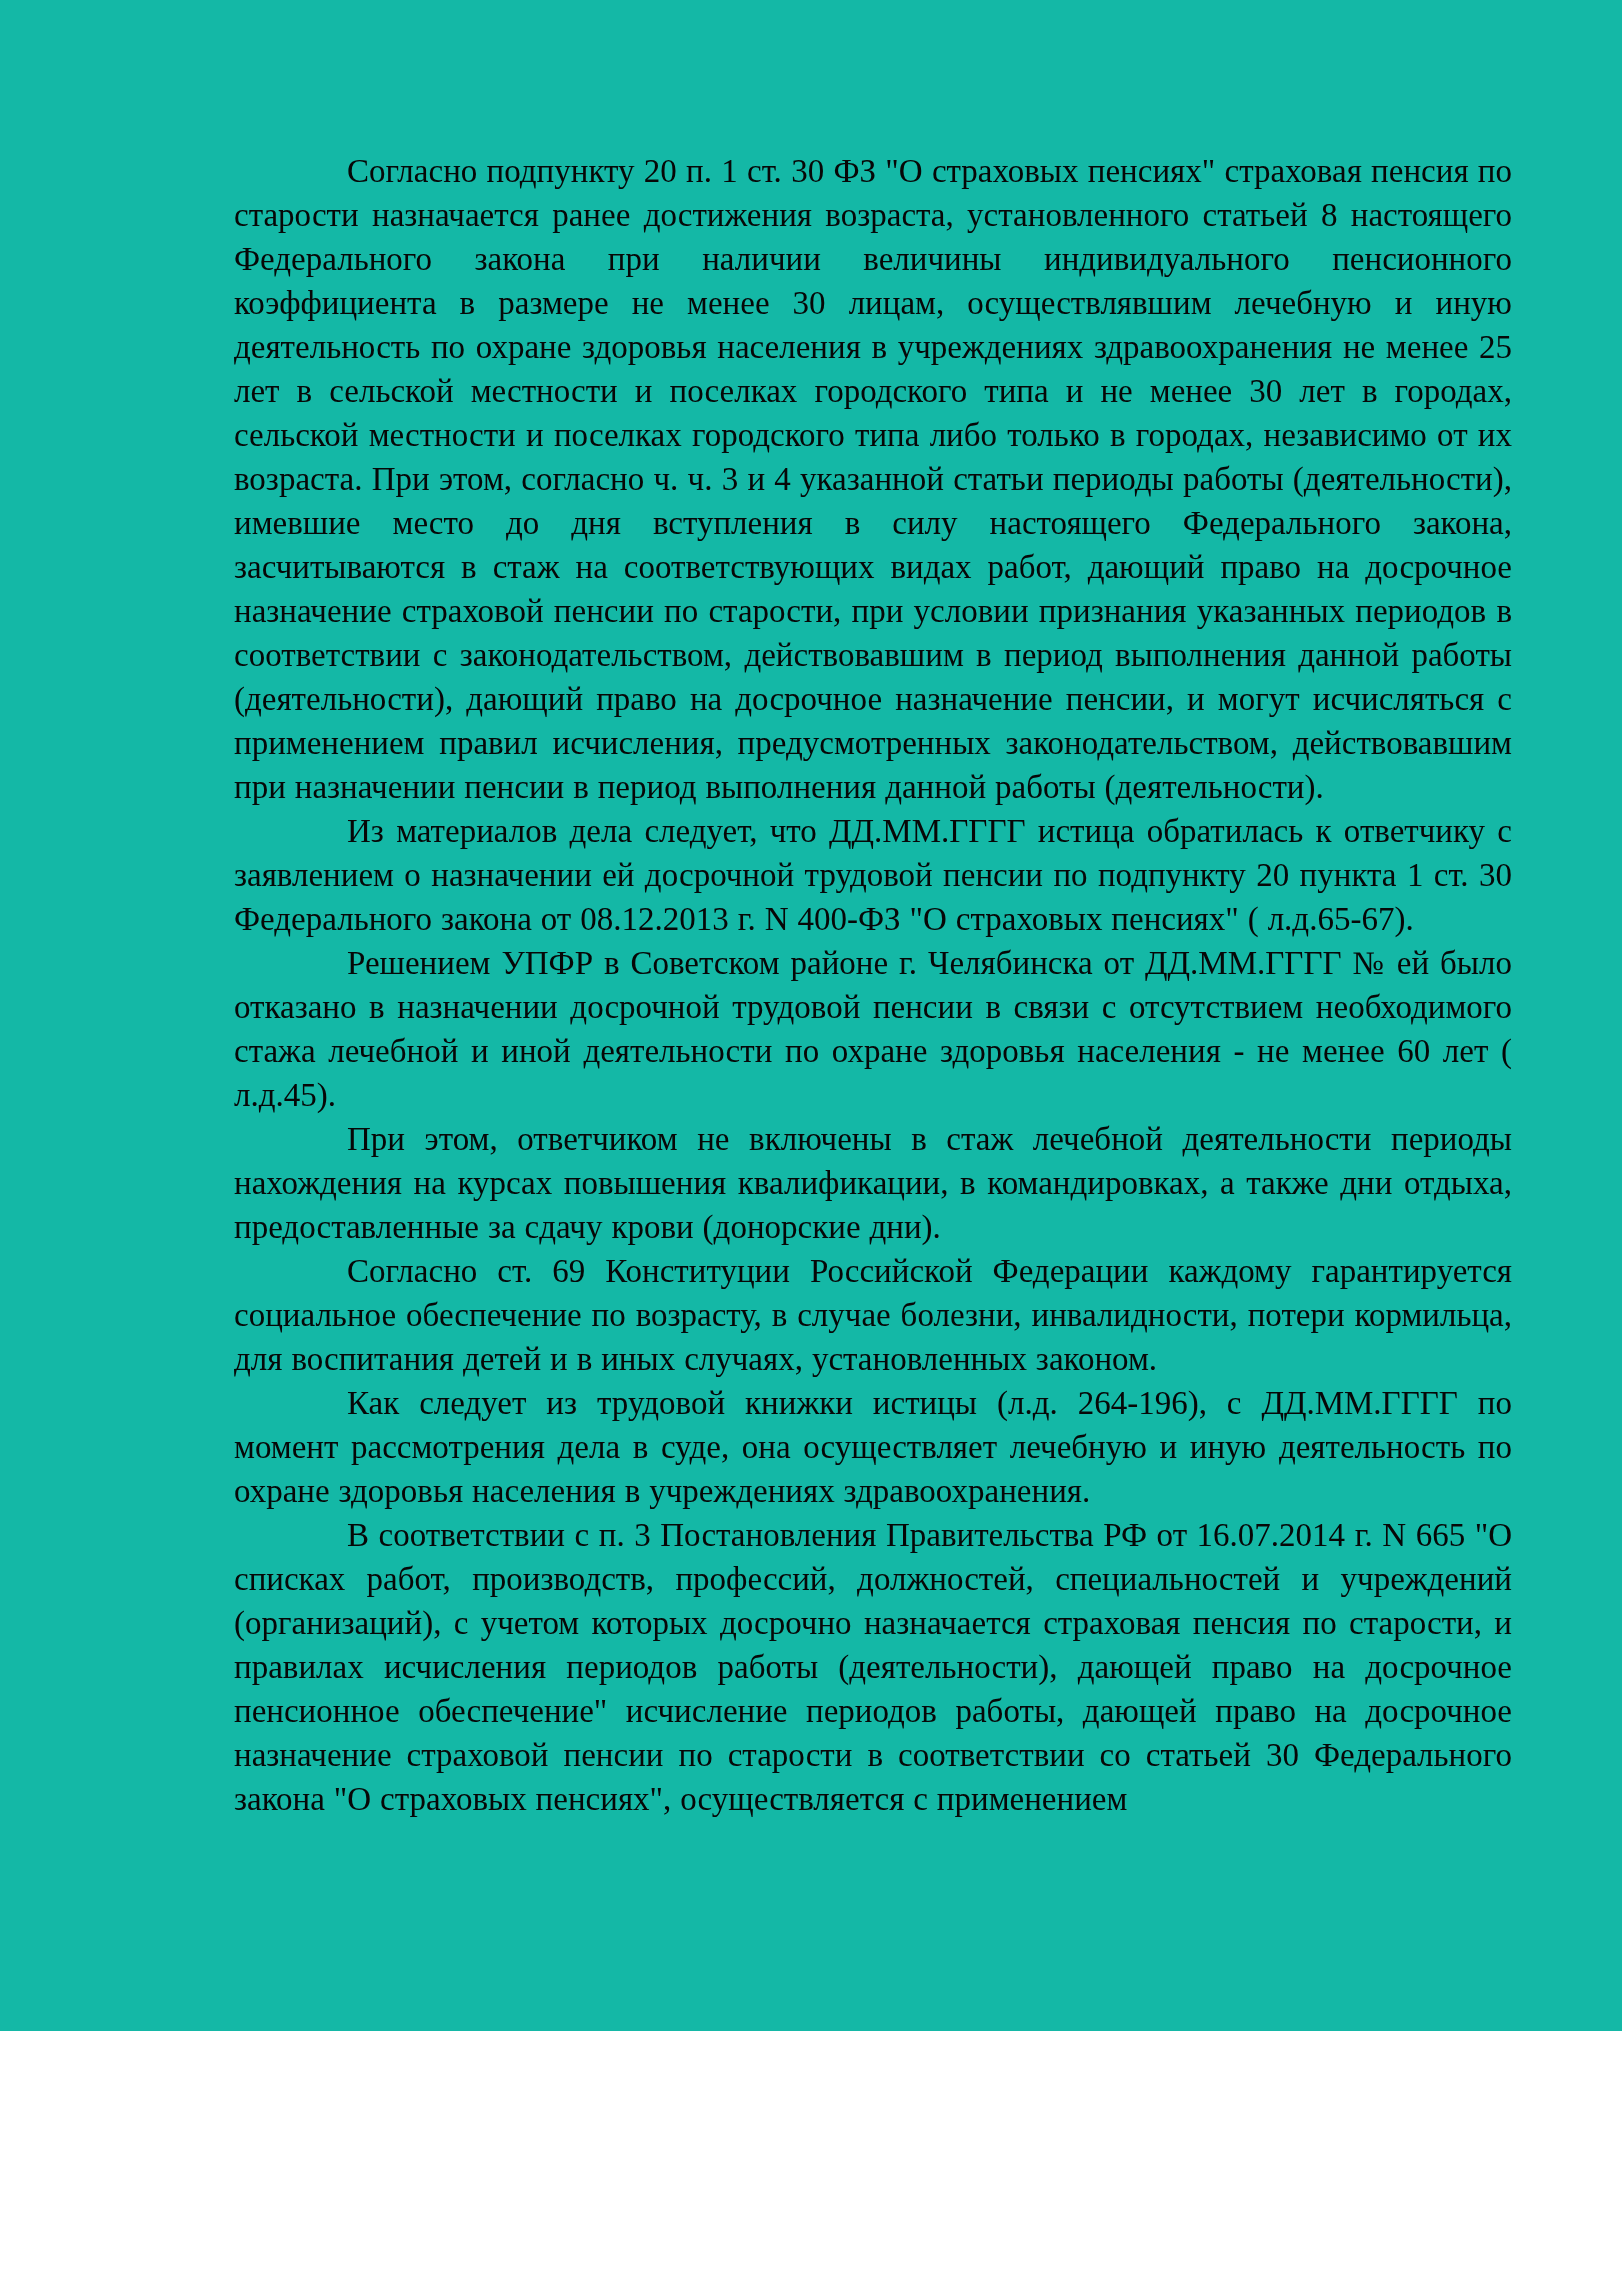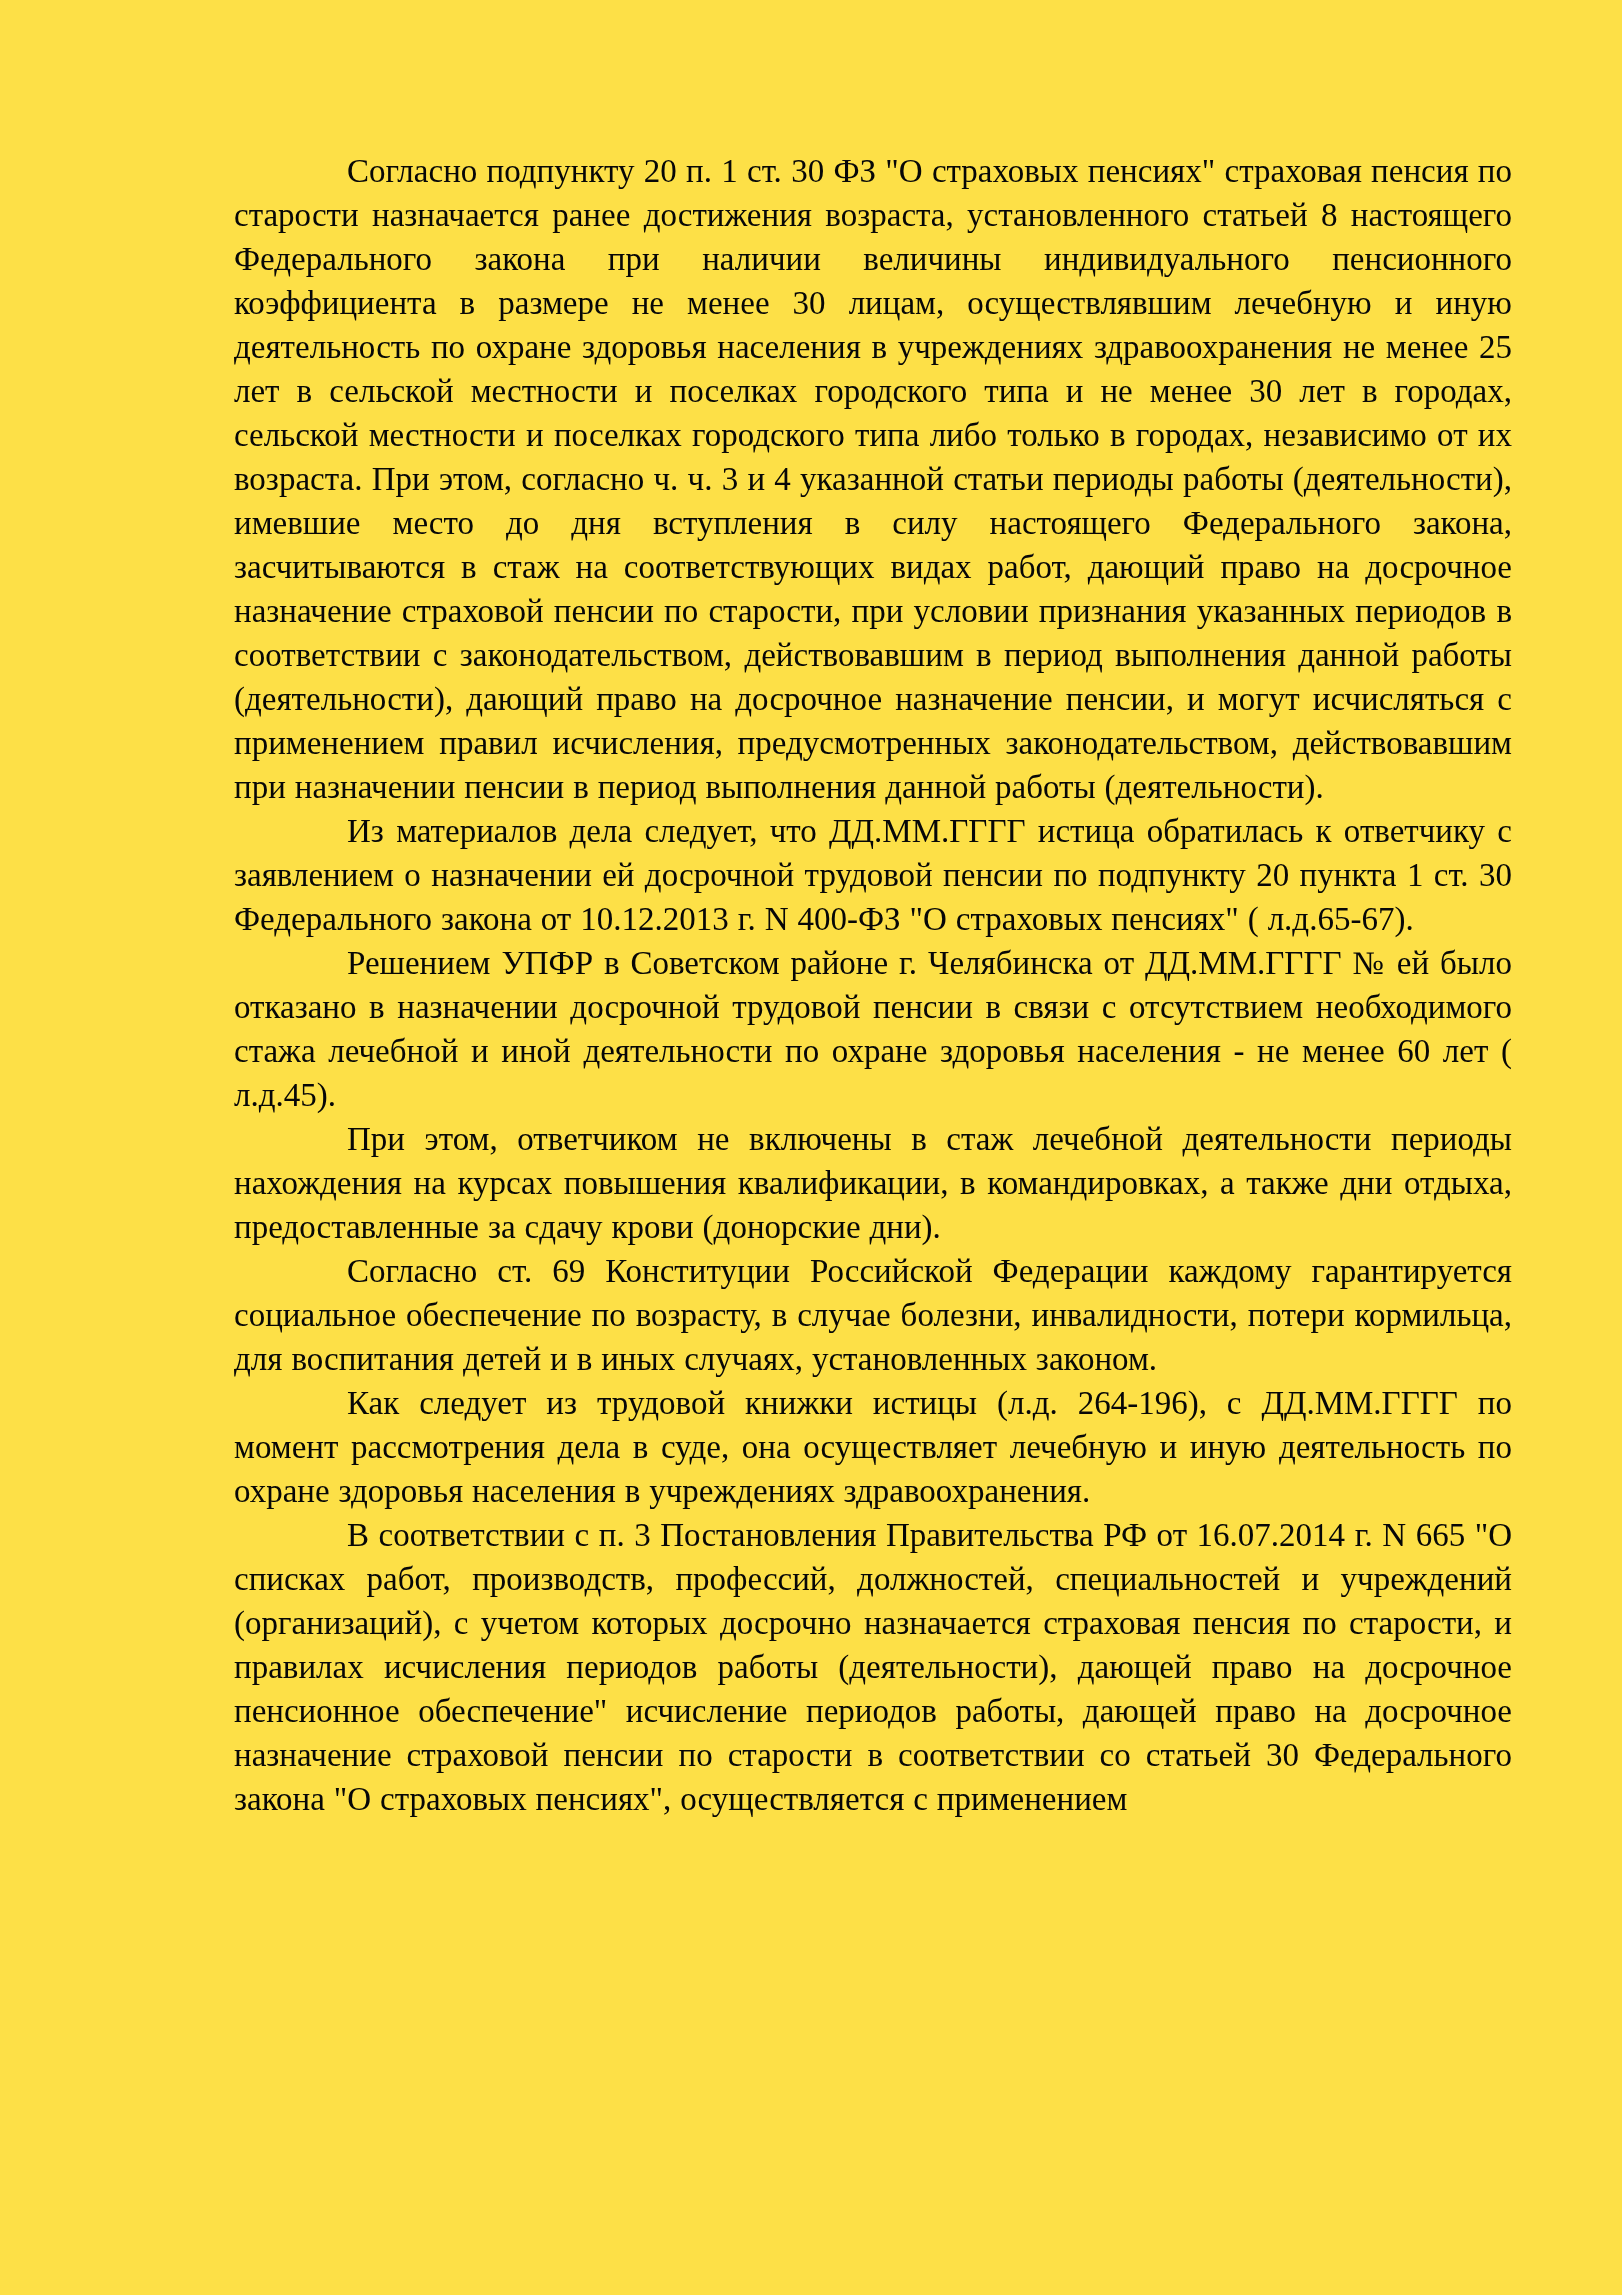--- a/index.html
+++ b/index.html
@@ -11,22 +11,22 @@
     height: 2295px;
     background: #ffffff;
     position: relative;
     overflow: hidden;
   }
   .page {
     position: absolute;
     left: 0;
     top: 0;
     width: 1623px;
-    height: 2295px;
-    background: #fde047;
+    height: 2031px;
+    background: #14b8a6;
   }
   .content {
     position: absolute;
     left: 234px;
     top: 149px;
     width: 1278px;
     font-family: "Liberation Serif", "DejaVu Serif", serif;
     font-size: 33px;
     line-height: 44px;
     color: #070707;
@@ -39,21 +39,21 @@
     text-indent: 113px;
     word-spacing: 0.7px;
   }
 </style>
 </head>
 <body>
 
 <div class="page">
   <div class="content">
     <p>Согласно подпункту 20 п. 1 ст. 30 ФЗ "О страховых пенсиях" страховая пенсия по старости назначается ранее достижения возраста, установленного статьей 8 настоящего Федерального закона при наличии величины индивидуального пенсионного коэффициента в размере не менее 30 лицам, осуществлявшим лечебную и иную деятельность по охране здоровья населения в учреждениях здравоохранения не менее 25 лет в сельской местности и поселках городского типа и не менее 30 лет в городах, сельской местности и поселках городского типа либо только в городах, независимо от их возраста. При этом, согласно ч. ч. 3 и 4 указанной статьи периоды работы (деятельности), имевшие место до дня вступления в силу настоящего Федерального закона, засчитываются в стаж на соответствующих видах работ, дающий право на досрочное назначение страховой пенсии по старости, при условии признания указанных периодов в соответствии с законодательством, действовавшим в период выполнения данной работы (деятельности), дающий право на досрочное назначение пенсии, и могут исчисляться с применением правил исчисления, предусмотренных законодательством, действовавшим при назначении пенсии в период выполнения данной работы (деятельности).</p>
-    <p>Из материалов дела следует, что ДД.ММ.ГГГГ истица обратилась к ответчику с заявлением о назначении ей досрочной трудовой пенсии по подпункту 20 пункта 1 ст. 30 Федерального закона от 10.12.2013 г. N 400-ФЗ "О страховых пенсиях" ( л.д.65-67).</p>
+    <p>Из материалов дела следует, что ДД.ММ.ГГГГ истица обратилась к ответчику с заявлением о назначении ей досрочной трудовой пенсии по подпункту 20 пункта 1 ст. 30 Федерального закона от 08.12.2013 г. N 400-ФЗ "О страховых пенсиях" ( л.д.65-67).</p>
     <p>Решением УПФР в Советском районе г. Челябинска от ДД.ММ.ГГГГ № ей было отказано в назначении досрочной трудовой пенсии в связи с отсутствием необходимого стажа лечебной и иной деятельности по охране здоровья населения - не менее 60 лет ( л.д.45).</p>
     <p>При этом, ответчиком не включены в стаж лечебной деятельности периоды нахождения на курсах повышения квалификации, в командировках, а также дни отдыха, предоставленные за сдачу крови (донорские дни).</p>
     <p>Согласно ст. 69 Конституции Российской Федерации каждому гарантируется социальное обеспечение по возрасту, в случае болезни, инвалидности, потери кормильца, для воспитания детей и в иных случаях, установленных законом.</p>
     <p>Как следует из трудовой книжки истицы (л.д. 264-196), с ДД.ММ.ГГГГ по момент рассмотрения дела в суде, она осуществляет лечебную и иную деятельность по охране здоровья населения в учреждениях здравоохранения.</p>
     <p>В соответствии с п. 3 Постановления Правительства РФ от 16.07.2014 г. N 665 "О списках работ, производств, профессий, должностей, специальностей и учреждений (организаций), с учетом которых досрочно назначается страховая пенсия по старости, и правилах исчисления периодов работы (деятельности), дающей право на досрочное пенсионное обеспечение" исчисление периодов работы, дающей право на досрочное назначение страховой пенсии по старости в соответствии со статьей 30 Федерального закона "О страховых пенсиях", осуществляется с применением</p>
   </div>
 </div>
 
 
 </body></html>

